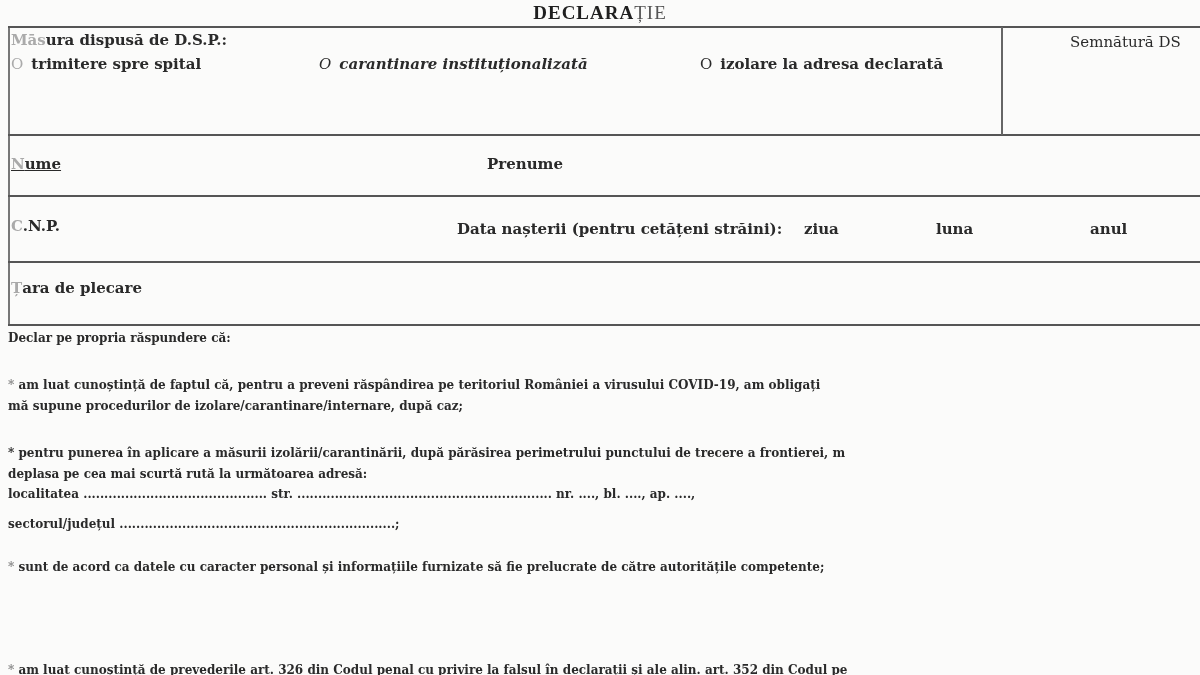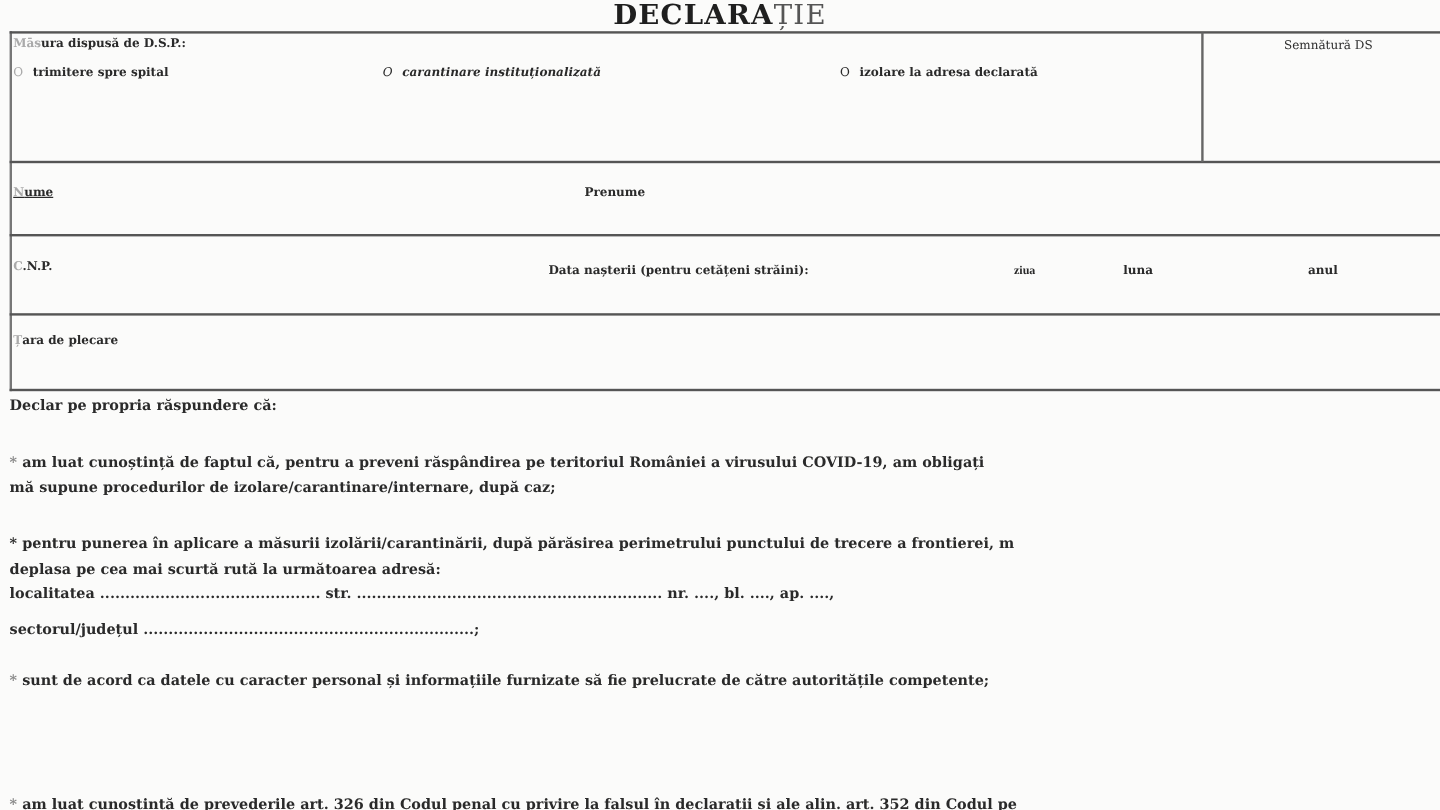--- a/index.html
+++ b/index.html
@@ -5,31 +5,31 @@
   html, body { margin:0; padding:0; }
   body {
     width:1200px; height:675px; overflow:hidden;
     background:#fbfbfa;
     font-family: "DejaVu Serif", "Liberation Serif", serif;
     color:#2a2a2a;
     position:relative;
   }
   .title {
     position:absolute; top:0; left:0; width:1200px; height:38px;
-    text-align:center; font-weight:bold; font-size:23px; letter-spacing:1px;
-    line-height:26px; color:#1f1f1f;
+    text-align:center; font-weight:bold; font-size:19px; letter-spacing:1px;
+    line-height:26px; color:#1f1f1f;font-family:Liberation Serif, serif;
   }
   .title .tie { font-weight:normal; color:#555; }
   .box {
     position:absolute; left:8px; top:26px; width:1200px; height:300px;
     border-left:2px solid #777;
   }
   .hline { position:absolute; left:8px; width:1200px; height:2px; background:#555; }
   .vline { position:absolute; width:2px; background:#666; }
-  .txt { position:absolute; white-space:nowrap; font-size:10px; }
+  .txt { position:absolute; white-space:nowrap; font-size:15px; }
   .bold { font-weight:bold; }
   .faded { color:#aaa; }
   .radio { font-weight:normal; margin-right:8px; }
   .p { position:absolute; left:8px; font-size:12px; white-space:nowrap; line-height:21px; }
   .star { color:#888; }
 </style>
 </head>
 <body>
 
 <div class="title">
@@ -66,21 +66,21 @@
 </div>
 <div class="txt bold" style="left:487px; top:155px;">Prenume</div>
 <div style="position:absolute; left:80px; top:140px; width:400px; height:50px;"></div>
 <div style="position:absolute; left:580px; top:140px; width:620px; height:50px;"></div>
 
 <div class="txt bold" style="left:11px; top:217px;">
   <span class="faded">C</span><span>.N.P.</span>
 </div>
 <div style="position:absolute; left:90px; top:200px; width:350px; height:55px;"></div>
 <div class="txt bold" style="left:457px; top:220px;">Data nașterii (pentru cetățeni străini):</div>
-<div class="txt bold" style="left:845px; top:220px;font-family:Liberation Serif, serif;">ziua</div>
+<div class="txt bold" style="left:804px; top:220px;">ziua</div>
 <div class="txt bold" style="left:936px; top:220px;">luna</div>
 <div class="txt bold" style="left:1090px; top:220px;">anul</div>
 
 <div class="txt bold" style="left:11px; top:279px;">
   <span class="faded">Ț</span><span>ara de plecare</span>
 </div>
 <div style="position:absolute; left:170px; top:266px; width:1030px; height:54px;"></div>
 
 <div class="p bold" style="top:328px;">Declar pe propria răspundere că:</div>
 

